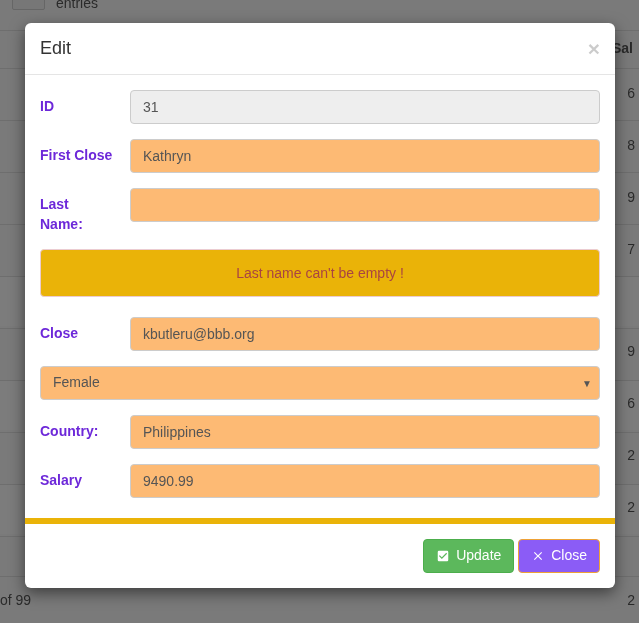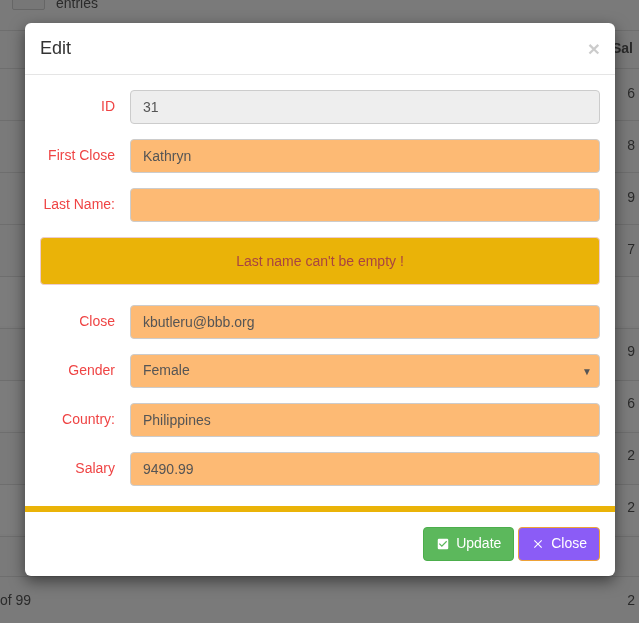--- a/index.html
+++ b/index.html
@@ -43,24 +43,24 @@
   .modal-body { padding: 15px; }
   .form-group {
     display: flex;
     margin-bottom: 15px;
     align-items: flex-start;
   }
   .col-label {
     width: 90px;
     padding-right: 15px;
     padding-top: 7px;
-    text-align: right;
-    font-weight: 400;
+    text-align: left;
+    font-weight: 700;
     font-size: 14px;
-    color: #ef4444;
+    color: #6d28d9;
     line-height: 1.4;
   }
   .col-field { flex: 1; }
   .form-control {
     width: 100%;
     height: 34px;
     padding: 6px 12px;
     font-size: 14px;
     line-height: 1.42857;
     color: #555;
@@ -191,21 +191,20 @@
     </div>
 
     <div class="form-group">
       <div class="col-label">Close</div>
       <div class="col-field">
         <input class="form-control" value="kbutleru@bbb.org" style="">
       </div>
     </div>
 
     <div class="form-group">
-      <div class="col-label">Gender</div>
       <div class="col-field select-wrap">
         <select class="form-control">
           <option>Female</option>
         </select>
         <span class="select-caret">▼</span>
       </div>
     </div>
 
     <div class="form-group">
       <div class="col-label">Country:</div>

